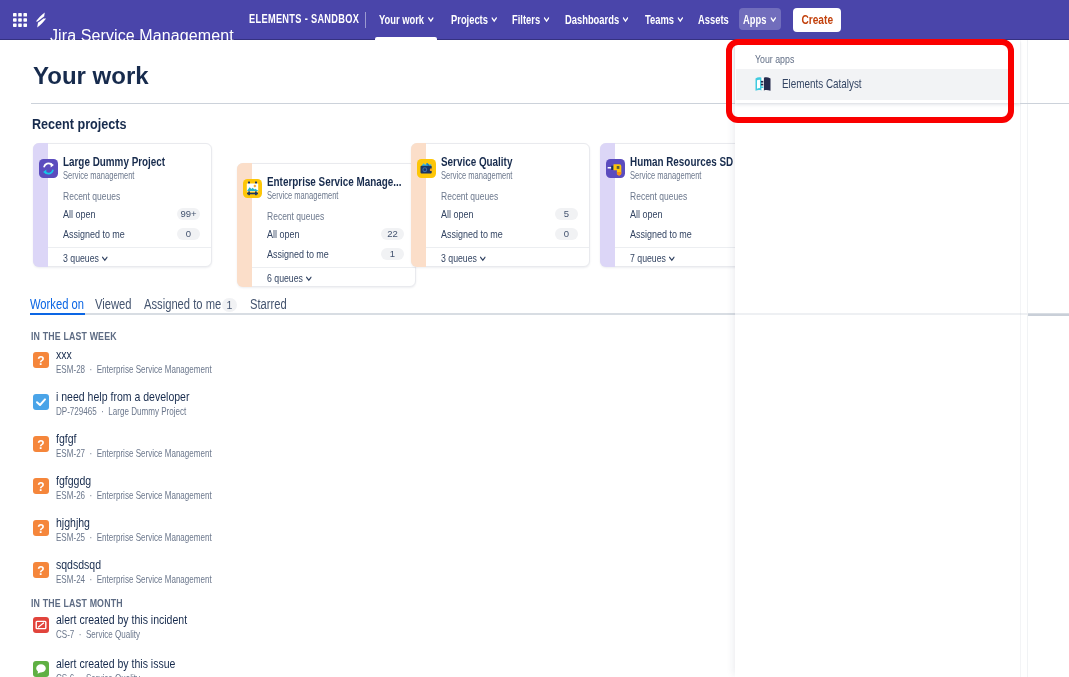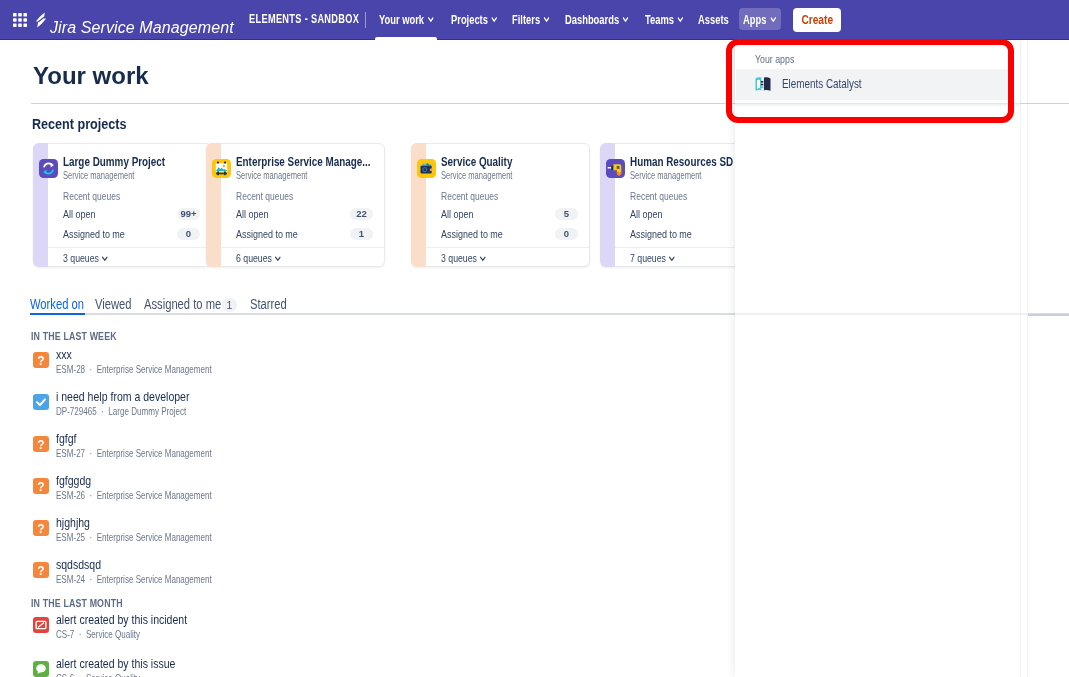--- a/index.html
+++ b/index.html
@@ -10,22 +10,22 @@
 .s72 { transform:scaleX(0.72); transform-origin:0 50%; }
 .s80 { transform:scaleX(0.80); transform-origin:0 50%; }
 
 
 #nav { position:absolute; left:0; top:0; width:1069px; height:40px;
   background:#4a45aa; border-bottom:1px solid rgba(0,0,20,0.28); }
 #nav .navtxt { position:absolute; color:#fff; font-size:13px; font-weight:700;
   top:0; line-height:39px; white-space:nowrap; }
 .chev { display:inline-block; margin-left:5px; width:8px; height:7px; position:relative; top:-1px; }
 .chev svg { display:block; }
-#brand { position:absolute; left:50px; top:8px; line-height:39px; color:#fff;
-  font-size:16px; font-weight:400; letter-spacing:0.1px;font-style:italic; }
+#brand { position:absolute; left:50px; top:16px; line-height:39px; color:#fff;
+  font-size:16px; font-weight:400; letter-spacing:0.1px; }
 #sandbox { position:absolute; left:249px; top:0; line-height:39px; color:#fff;
   font-size:12px; font-weight:700; letter-spacing:0.4px;
   transform:scaleX(0.77); transform-origin:0 50%; }
 #navdiv { position:absolute; left:365px; top:12px; width:1px; height:16px; background:rgba(255,255,255,0.45); }
 #appsbg { position:absolute; left:739px; top:8px; width:42px; height:22px;
   background:rgba(255,255,255,0.22); border-radius:4px; }
 #createbtn { position:absolute; left:793px; top:8px; width:48px; height:24px;
   background:#fff; border-radius:4px; color:#c2410c; font-size:13px; font-weight:600;
   text-align:center; line-height:24px; }
 #createbtn span { display:inline-block; transform:scaleX(0.78); }
@@ -42,21 +42,21 @@
   border-radius:6px; border:1px solid #e9eaee; box-shadow:0 1px 2px rgba(23,43,77,0.08); }
 .strip { position:absolute; left:-1px; top:-1px; width:15px; height:124px; border-radius:6px 0 0 6px; }
 .picon { position:absolute; left:5px; top:15px; width:19px; height:19px; border-radius:4.5px; }
 .ctitle { position:absolute; left:29px; top:10px; width:188px; font-size:13px; font-weight:700;
   color:#172b4d; white-space:nowrap; overflow:hidden;
   transform:scaleX(0.76); transform-origin:0 0; }
 .csub { position:absolute; left:29px; top:25px; font-size:10.5px; color:#6b778c; white-space:nowrap; transform:scaleX(0.72); transform-origin:0 0; }
 .crq { position:absolute; left:29px; top:46px; font-size:11.5px; color:#6b778c; white-space:nowrap; transform:scaleX(0.74); transform-origin:0 0; }
 .crow { position:absolute; left:29px; font-size:11.5px; color:#344563; white-space:nowrap; transform:scaleX(0.78); transform-origin:0 0; }
 .cbadge { position:absolute; right:11px; width:23px; height:12px; border-radius:7px; background:#f1f2f4;
-  color:#42526e; font-size:9.5px; line-height:12.5px; text-align:center; font-weight:700; }
+  color:#42526e; font-size:9.5px; line-height:12.5px; text-align:center; font-weight:400; }
 .cfoot { position:absolute; left:14px; top:103px; width:163px; border-top:1px solid #eceef1; }
 .cqueues { position:absolute; left:29px; top:108px; font-size:11.5px; color:#344563; white-space:nowrap;
   transform:scaleX(0.76); transform-origin:0 0; }
 .qchev { display:inline-block; margin-left:4px; }
 
 
 #tabs { position:absolute; left:0; top:296px; width:1069px; height:20px; }
 #tabline { position:absolute; left:30px; top:313px; width:1039px; height:2px; background:#d8dde3; }
 #tabline2 { position:absolute; left:1028px; top:314px; width:41px; height:2px; background:#c9cfd8; z-index:3; }
 .tab { position:absolute; top:0; font-size:14px; color:#44546f; font-weight:400; white-space:nowrap; }
@@ -122,21 +122,21 @@
       <div class="crow" style="top:64px;">All open</div>
       <div class="cbadge" style="top:64px;">99+</div>
       <div class="crow" style="top:84px;">Assigned to me</div>
       <div class="cbadge" style="top:84px;">0</div>
       <div class="cfoot"></div>
       <div class="cqueues">3 queues<span class="qchev"><svg width="8" height="6" viewBox="0 0 8 6">
               <path d="M1 1.2 L4 4.2 L7 1.2" stroke="#344563" stroke-width="1.4" fill="none" stroke-linecap="round"></path>
             </svg></span></div>
     </div>
 
-    <div class="card" style="left:206px;">
+    <div class="card" style="left:237px;margin-top:20px;">
       <div class="strip" style="background:#fbdec9;"></div>
       <div class="picon" style="background:#fdc608;">
         <svg width="19" height="19" viewBox="0 0 19 19">
           <rect x="5.0" y="2.6" width="2.0" height="3" fill="#1c3564"></rect>
           <rect x="12.0" y="2.6" width="2.0" height="3" fill="#1c3564"></rect>
           <rect x="3.8" y="4.4" width="11.4" height="8.0" rx="0.4" fill="#fff"></rect>
           <path d="M11.9 5.5 L13.4 7.0 L11.9 8.5 L10.4 7.0 Z" fill="#f5a623"></path>
           <path d="M4.3 11.6 L6.6 8.2 L8.4 10.0 L9.7 8.8 L11.3 10.4 L12.1 9.8 L14.9 11.6 L14.9 12.0 L4.3 12.0 Z" fill="#25b3c9"></path>
           <rect x="5.2" y="12.4" width="1.8" height="3.8" fill="#1c3564"></rect>
           <rect x="12.0" y="12.4" width="1.8" height="3.8" fill="#1c3564"></rect>

